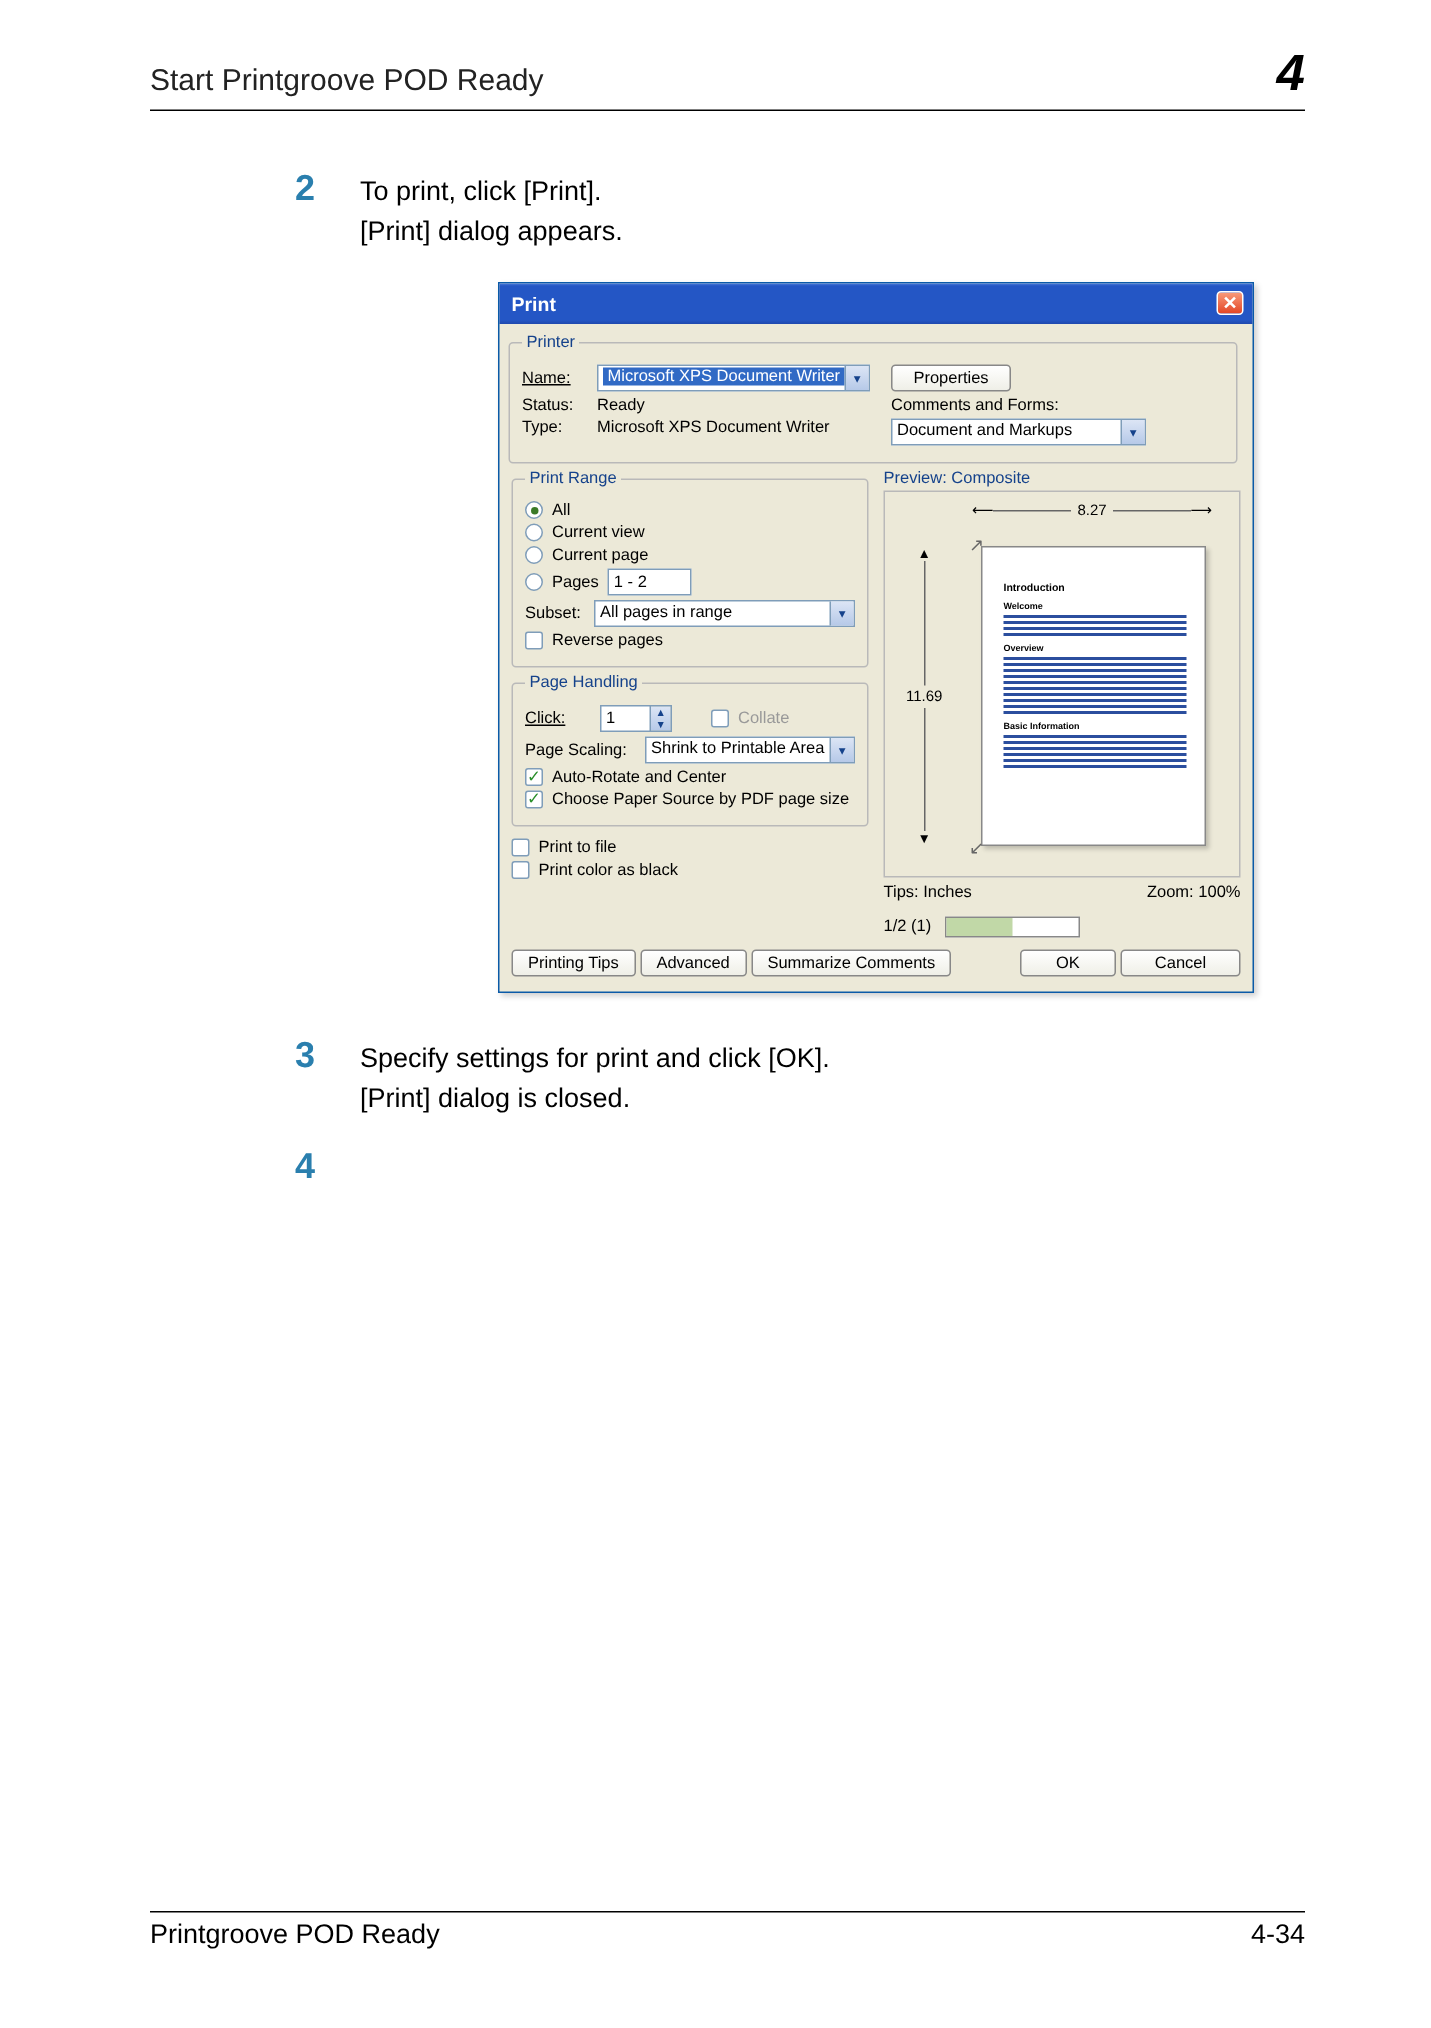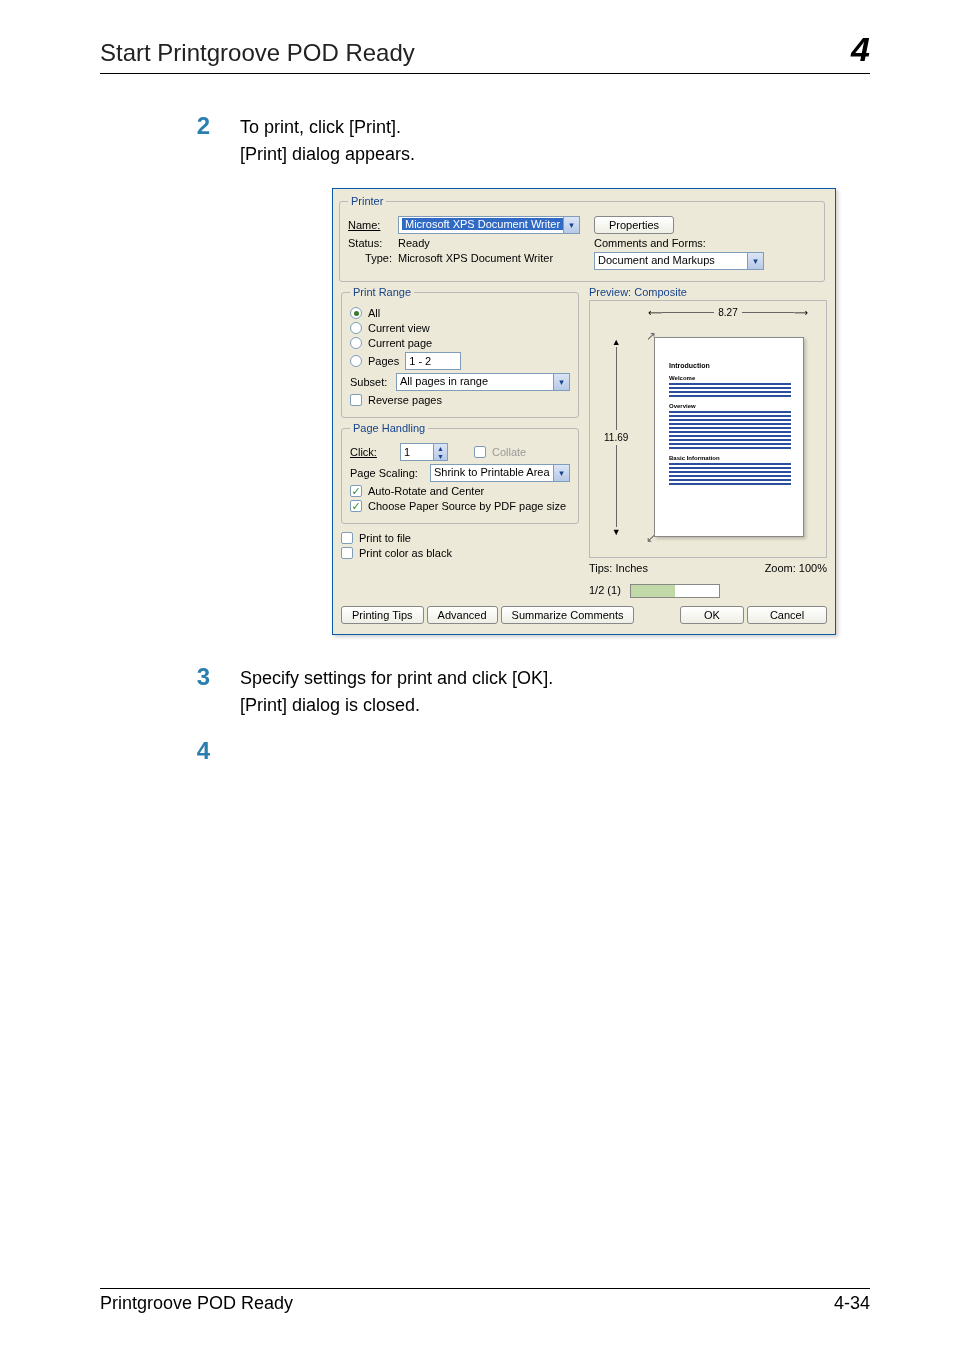--- a/index.html
+++ b/index.html
@@ -15,21 +15,21 @@
     padding: 30px 84px 0 100px;
   }
   .header-row {
     display: flex;
     justify-content: space-between;
     align-items: baseline;
     border-bottom: 1px solid #000;
     padding-bottom: 4px;
     margin-bottom: 40px;
   }
-  .header-title { font-size: 24px; color: #222; }
+  .header-title { font-size: 20px; color: #222; }
   .chapter-num {
     font-size: 34px;
     font-weight: bold;
     font-style: italic;
   }
   .step-row {
     display: flex;
     gap: 30px;
     margin-left: 86px;
     margin-bottom: 20px;
@@ -139,21 +139,21 @@
   .vdim .vlbl{font-size:10px;margin:2px 0;}
   .cornerarrow{position:absolute;font-size:12px;color:#666;}
   .units-row{display:flex;justify-content:space-between;font-size:11px;margin-top:4px;}
   .progress { border:1px solid #888;height:14px;width:90px;display:inline-block;background:#fff;margin-left:6px; vertical-align:middle; position:relative;}
   .progress::after{content:"";position:absolute;left:0;top:0;height:100%;width:50%;background:#c1d8a7;}
   .bottom-row{display:flex;justify-content:space-between;align-items:center;margin-top:8px;}
   .btn-sq{ padding:2px 10px; }
 
   .footer-row {
     position: absolute;
-    bottom: 38px;
+    bottom: 52px;
     left: 100px; right: 84px;
     border-top: 1px solid #000;
     padding-top: 4px;
     display: flex;
     justify-content: space-between;
     font-size: 18px;
   }
 </style>
 </head>
 <body>
@@ -168,40 +168,44 @@
   <div class="step-row">
     <span class="step-num">2</span>
     <div class="step-text">
       <div>To print, click [Print].</div>
       <div>[Print] dialog appears.</div>
     </div>
   </div>
 
   <div class="dialog-wrap">
     <div class="dialog">
+      <div class="titlebar">
+        <span>Print</span>
+        <span class="closebtn">✕</span>
+      </div>
       <div class="dlg-body">
         <div class="two-col">
           <div class="left-col">
             <fieldset style="width:486px;margin-left:-2px;">
               <legend>Printer</legend>
               <div style="display:flex; gap:14px;">
                 <div style="width:232px;">
                   <div class="row">
                     <span class="label" style="width:44px;text-decoration:underline;">Name:</span>
                     <div class="combo" style="flex:1;">
                       <span class="sel">Microsoft XPS Document Writer</span>
                       <span class="arrow">▾</span>
                     </div>
                   </div>
                   <div class="row">
                     <span class="label" style="width:44px;">Status:</span>
                     <span>Ready</span>
                   </div>
                   <div class="row">
-                    <span class="label" style="width:44px;text-align:right;">Type:</span>
+                    <span class="label" style="width:44px;">Type:</span>
                     <span>Microsoft XPS Document Writer</span>
                   </div>
                 </div>
                 <div style="flex:1;">
                   <div class="row">
                     <button class="btn" style="width:80px;">Properties</button>
                   </div>
                   <div class="row">
                     <span>Comments and Forms:</span>
                   </div>

